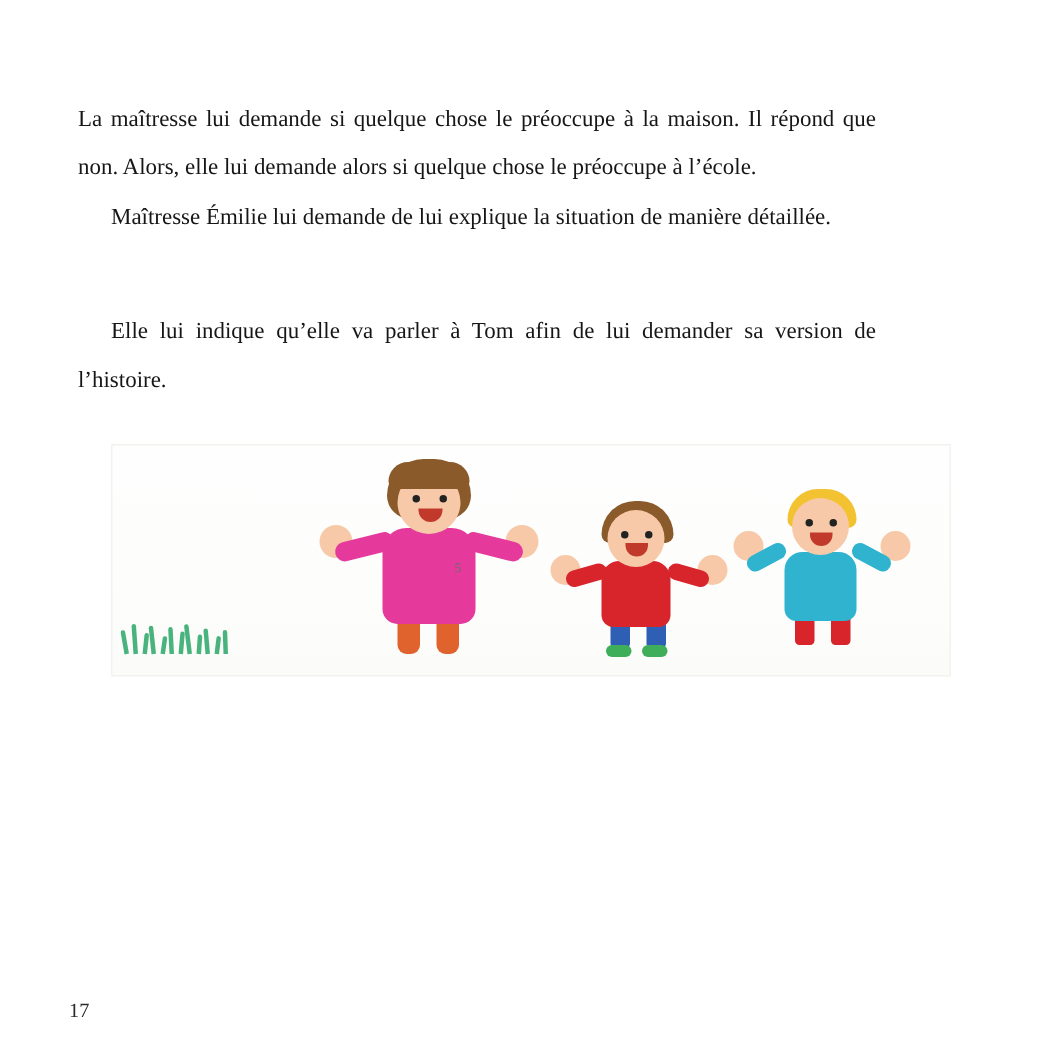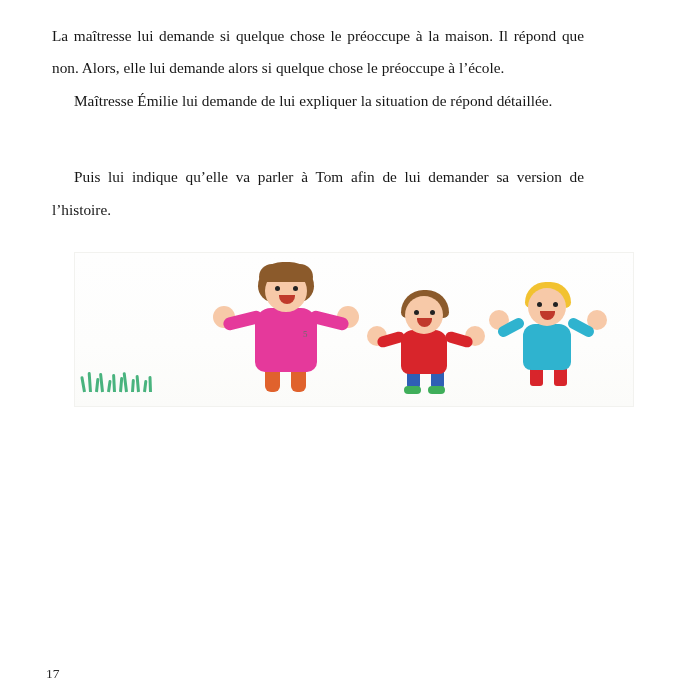--- a/index.html
+++ b/index.html
@@ -12,21 +12,21 @@
     background: #ffffff;
     font-family: "Liberation Serif", serif;
     color: #1a1a1a;
     overflow: hidden;
   }
   .page {
     position: relative;
     width: 636px;
     height: 700px;
     box-sizing: border-box;
-    padding: 20px 52px 0 52px;
+    padding: 64px 52px 0 52px;
   }
   .body-text {
     font-size: 15.3px;
     line-height: 2.12;
     text-align: justify;
     color: #161616;
   }
   .para {
     margin: 0;
     text-indent: 22px;
@@ -198,28 +198,28 @@
 </head>
 <body>
 
 <div class="page">
 
   <div class="body-text">
 
     <p class="para no-indent">La maîtresse lui demande si quelque chose le préoccupe à la maison. Il répond que non. Alors, elle lui demande alors si quelque chose le préoccupe à l’école.</p>
 
 
-    <p class="para">Maîtresse Émilie lui demande de lui expliquer la situation de répond détaillée.</p>
+    <p class="para">Maîtresse Émilie lui demande de lui explique la situation de manière détaillée.</p>
 
     <div class="gap-md"></div>
 
 
     <div class="gap-md"></div>
 
-    <p class="para">Puis lui indique qu’elle va parler à Tom afin de lui demander sa version de l’histoire.</p>
+    <p class="para">Elle lui indique qu’elle va parler à Tom afin de lui demander sa version de l’histoire.</p>
 
   </div>
 
   <div class="figure">
     <div class="figure-inner">
 
       <div class="grass">
         <i style="left:0px;  height:16px; transform:rotate(-10deg)"></i>
         <i style="left:6px;  height:20px; transform:rotate(-4deg)"></i>
         <i style="left:12px; height:14px; transform:rotate(6deg)"></i>

